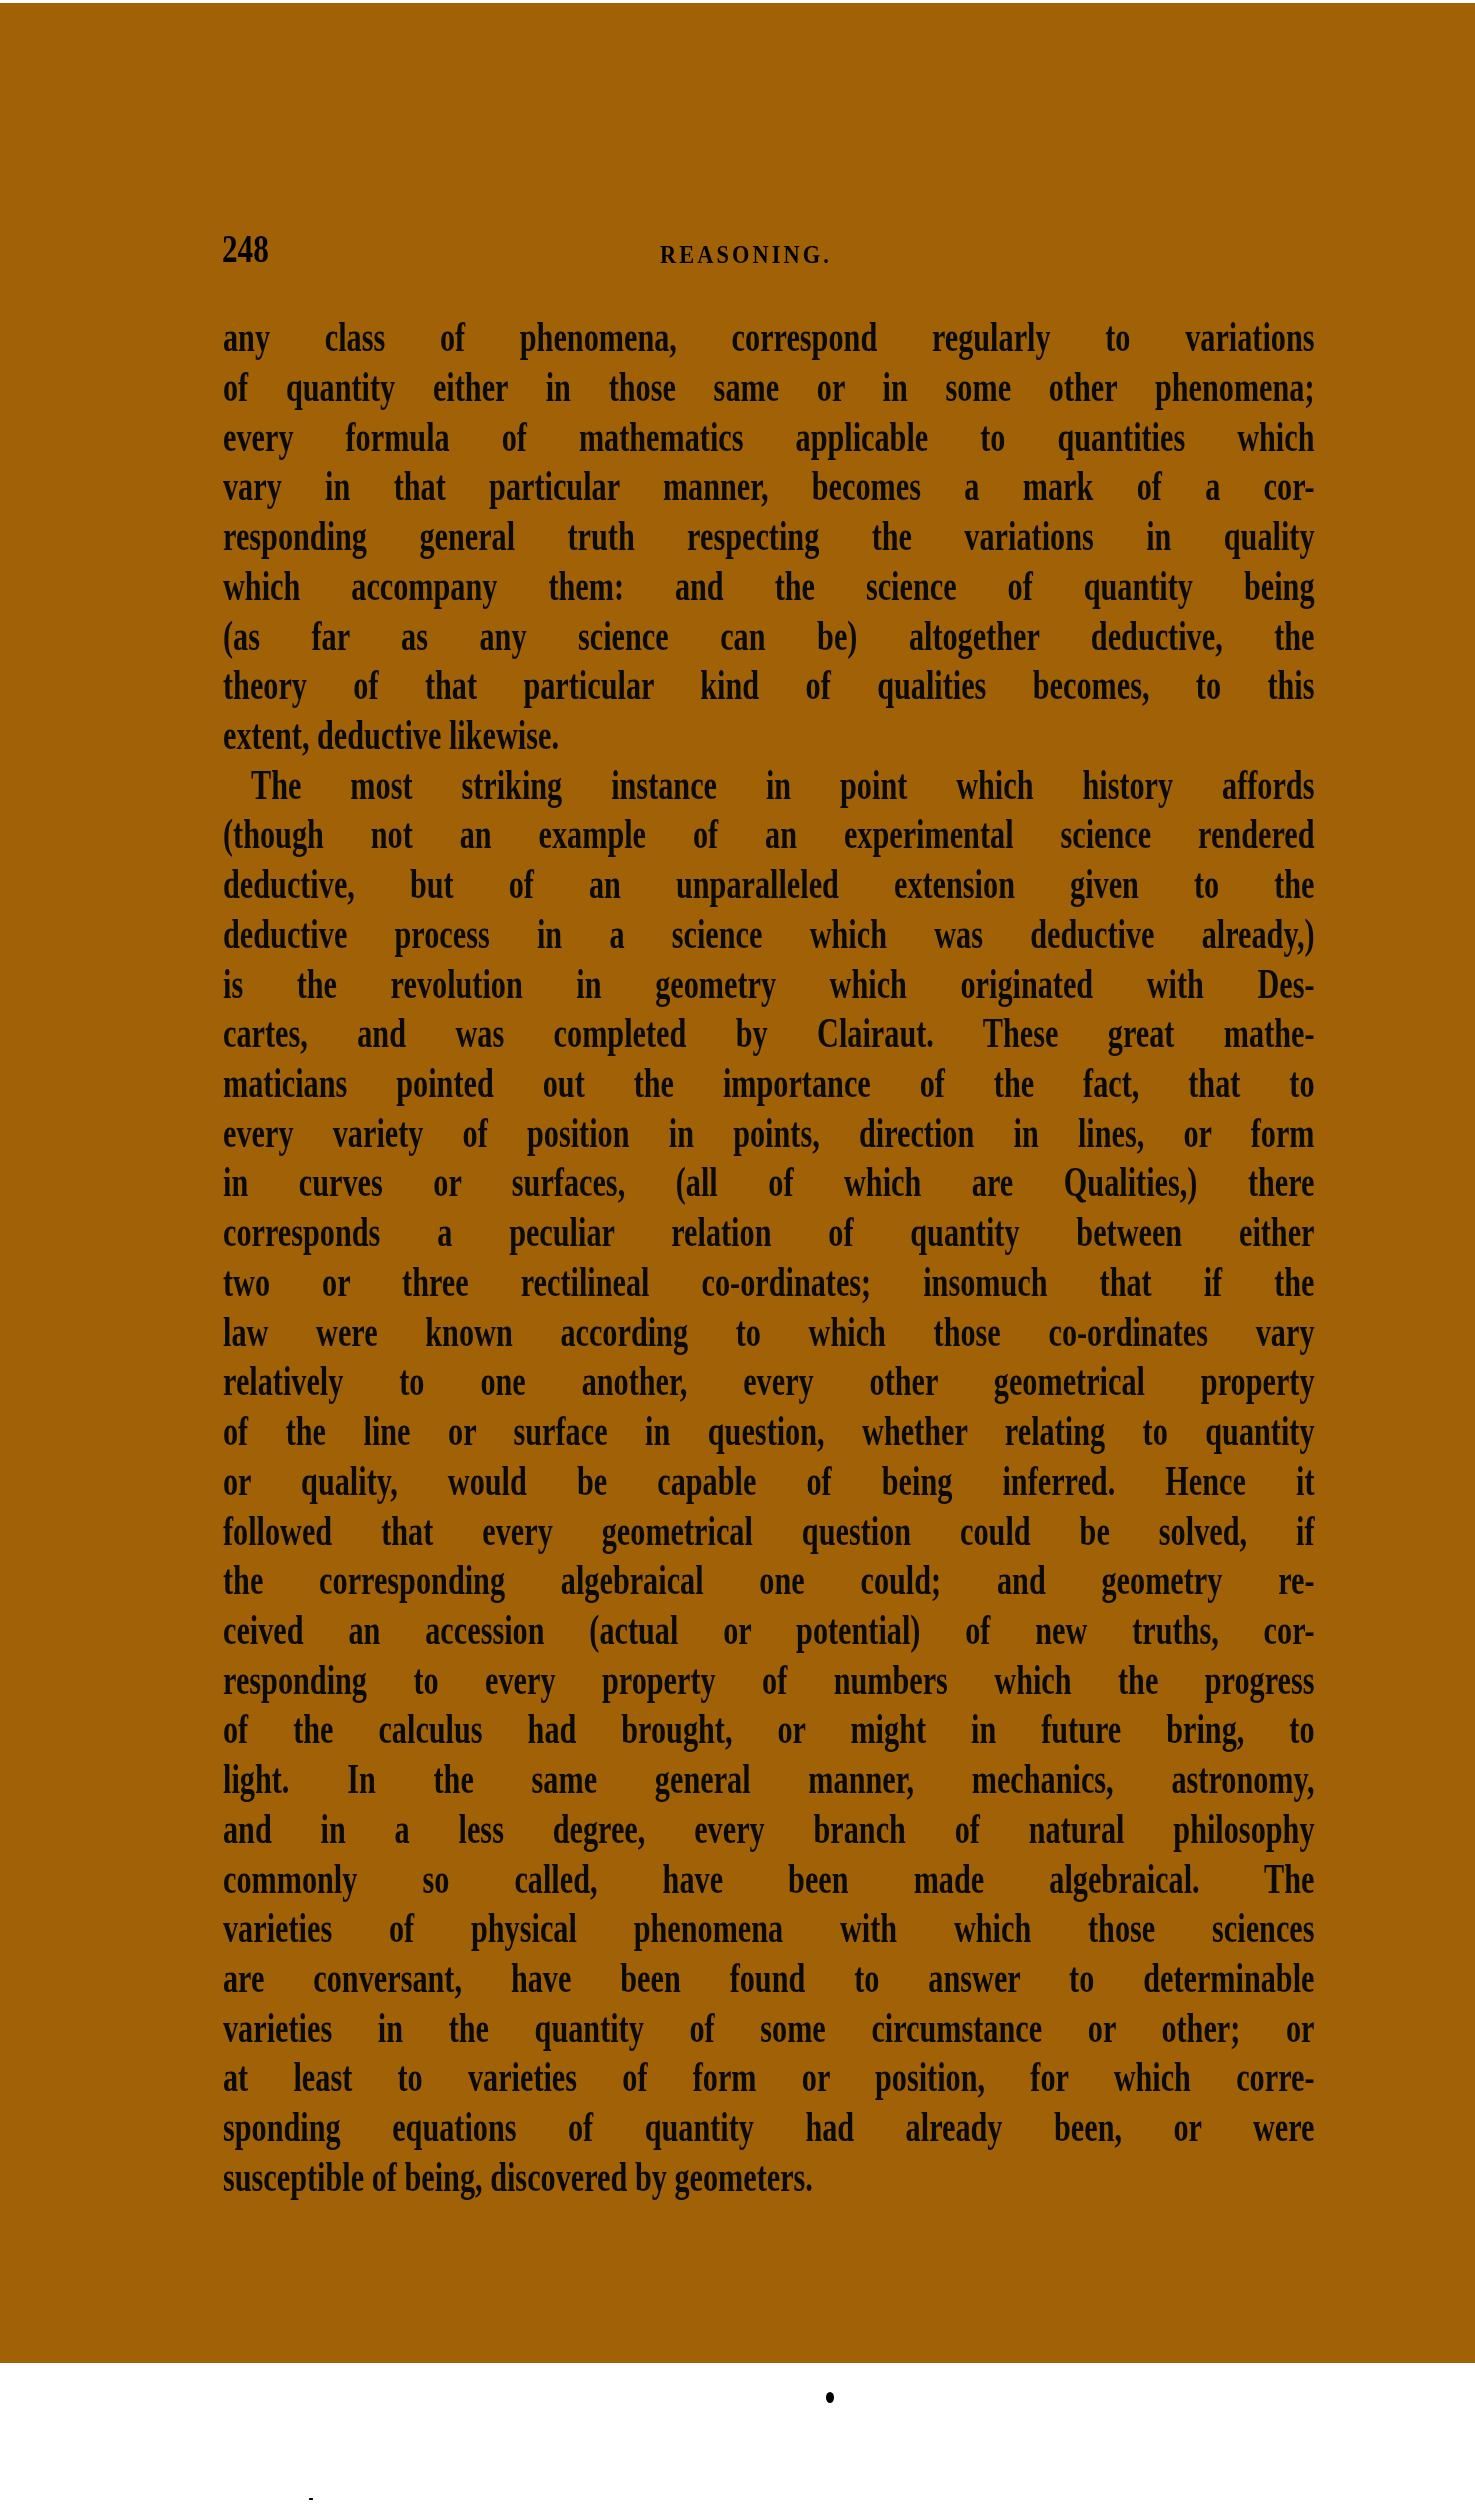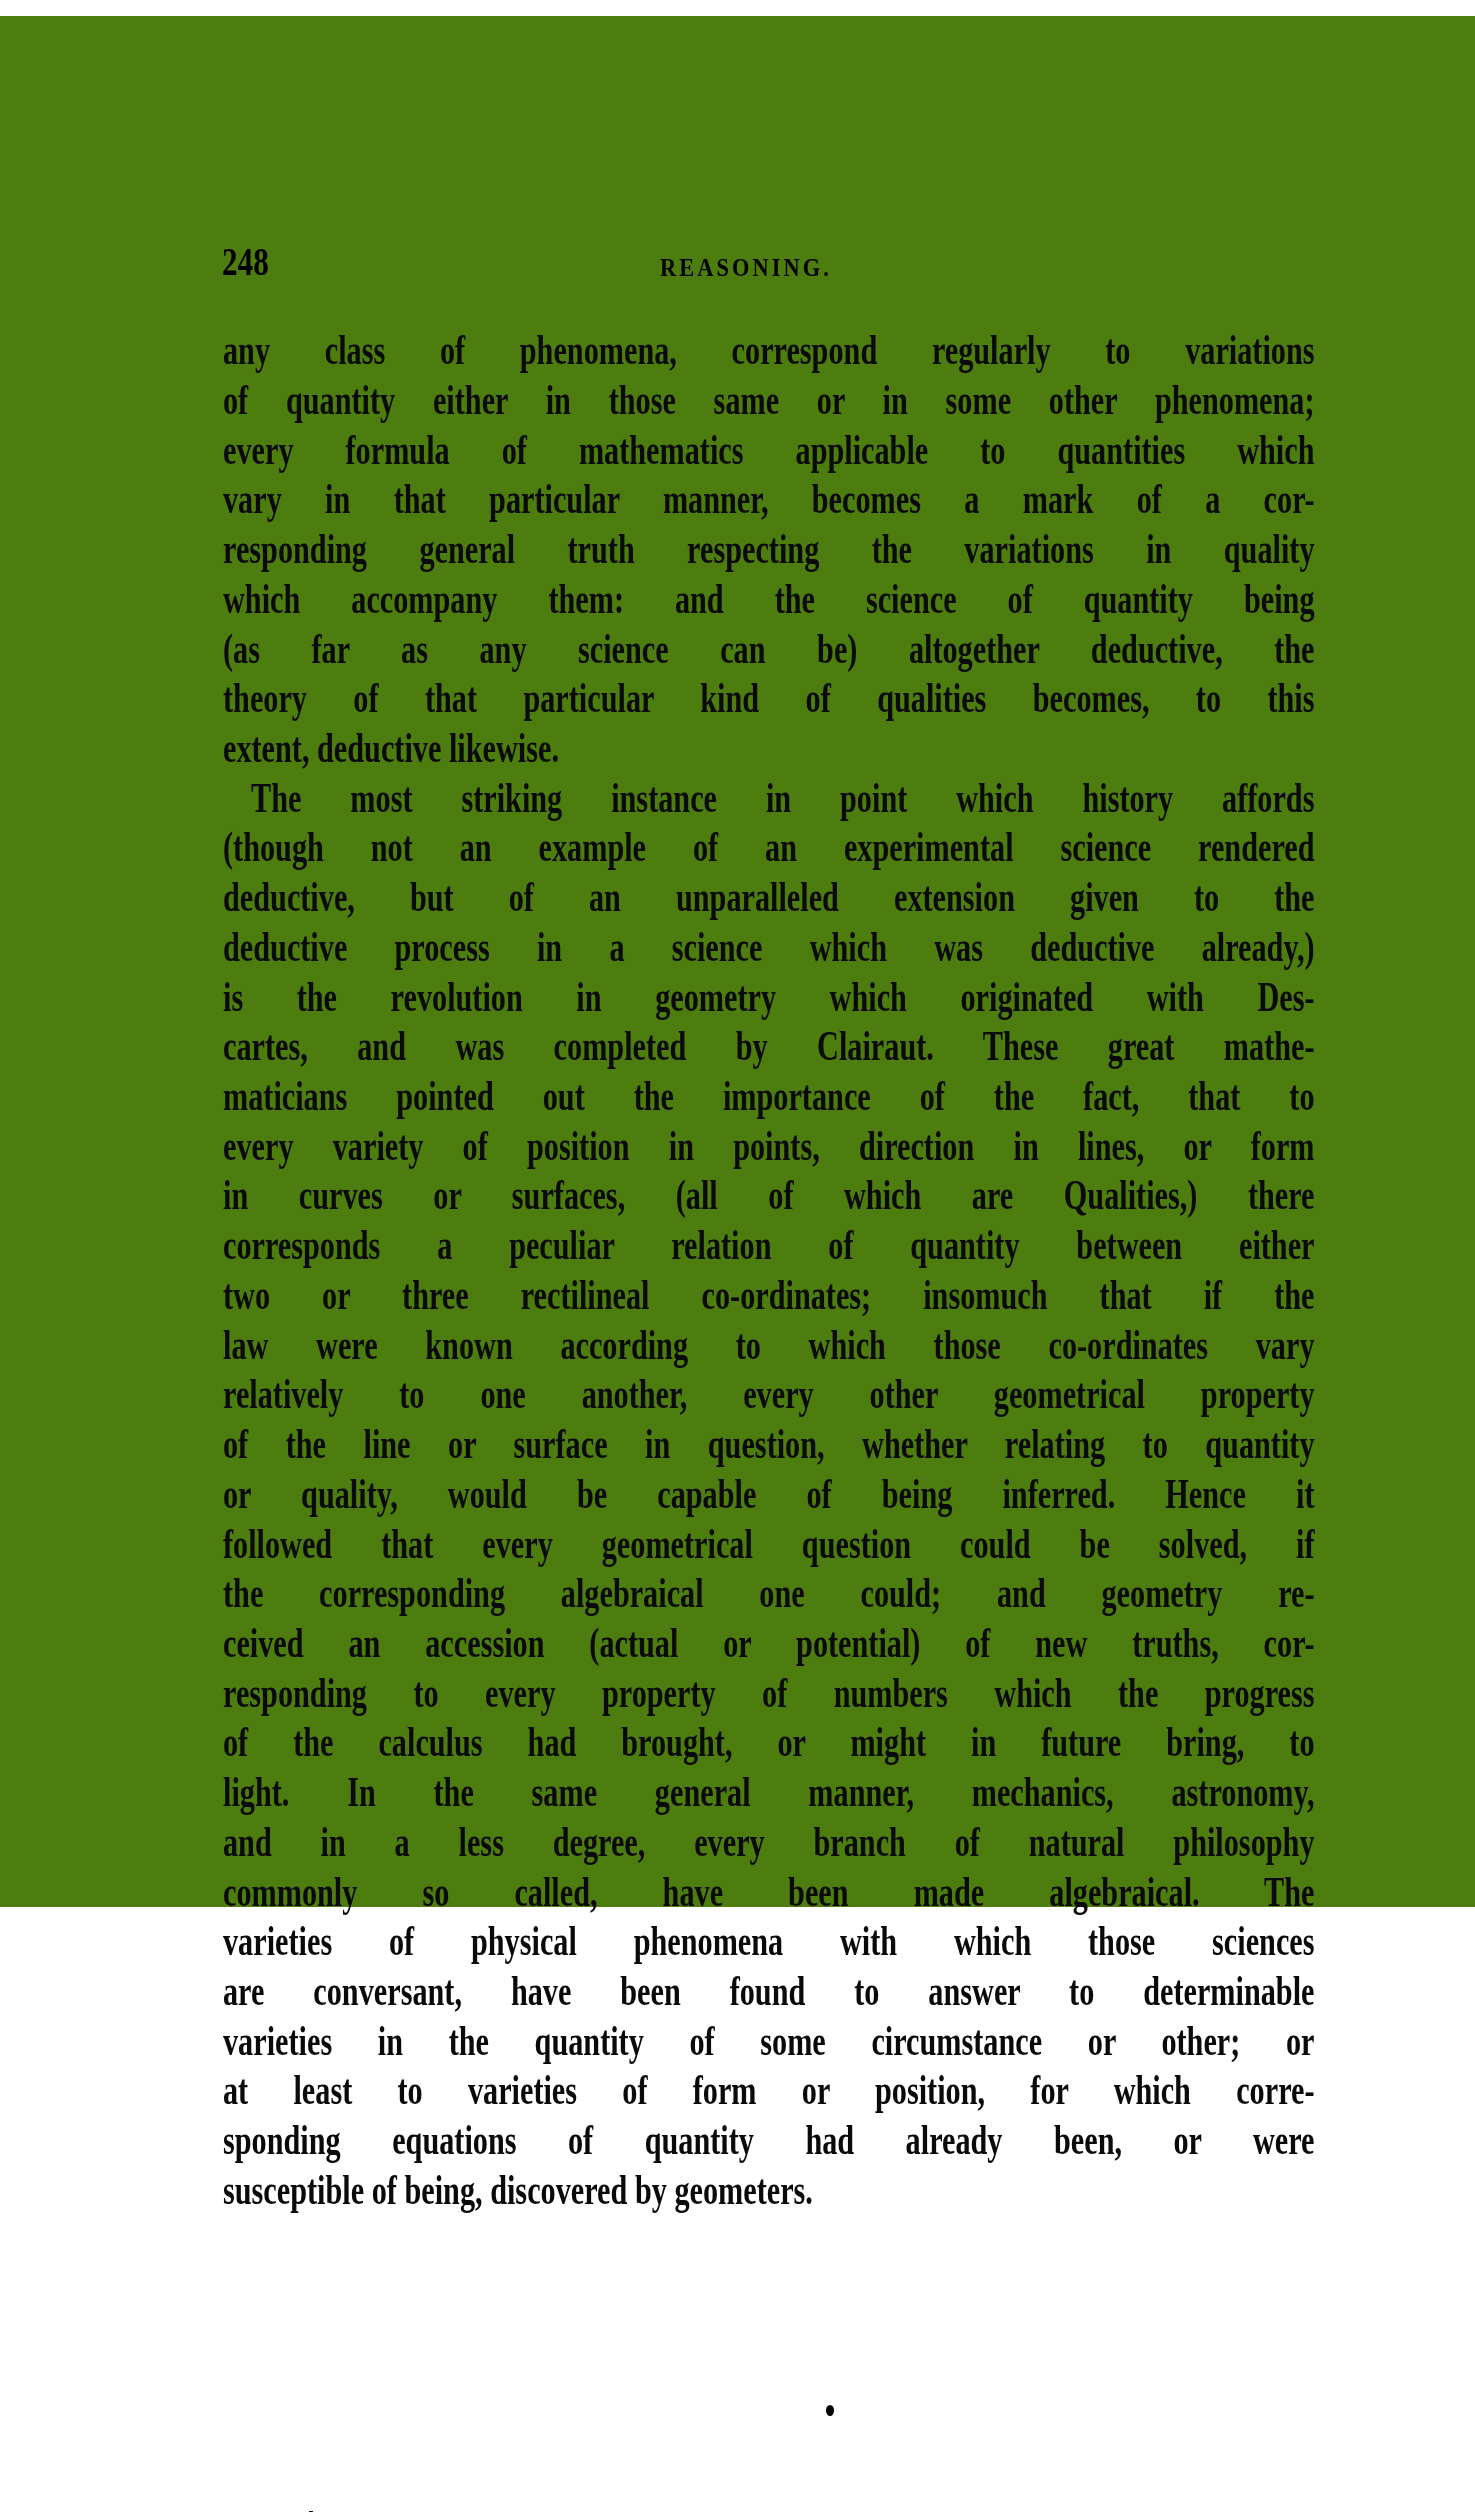--- a/index.html
+++ b/index.html
@@ -1,17 +1,17 @@
 <!DOCTYPE html>
 <html style="font-size:9.5px"><head>
 <meta charset="utf-8">
 <style>
   html, body { margin: 0; padding: 0; background: #ffffff; }
   body { width: 1476px; height: 2512px; position: relative; overflow: hidden; }
-  .page { position: absolute; left: 0; top: 16px; width: 1476px; height: 1891px; background: #4d7c0f; }
+  .page { position: absolute; left: 0; top: 3px; width: 1476px; height: 2360px; background: #a16207; }
   .pnum {
     position: absolute; left: 222px; top: 226px;
     font-family: "Liberation Serif", serif; font-weight: bold;
     font-size: 40px; line-height: 40px; color: #000;
     transform: scaleX(0.78); transform-origin: left top;
   }
   .running-head {
     position: absolute; left: 660px; top: 237px; width: 220px;
     font-family: "Liberation Serif", serif; font-weight: bold;
     font-size: 26px; line-height: 29px; color: #000;

